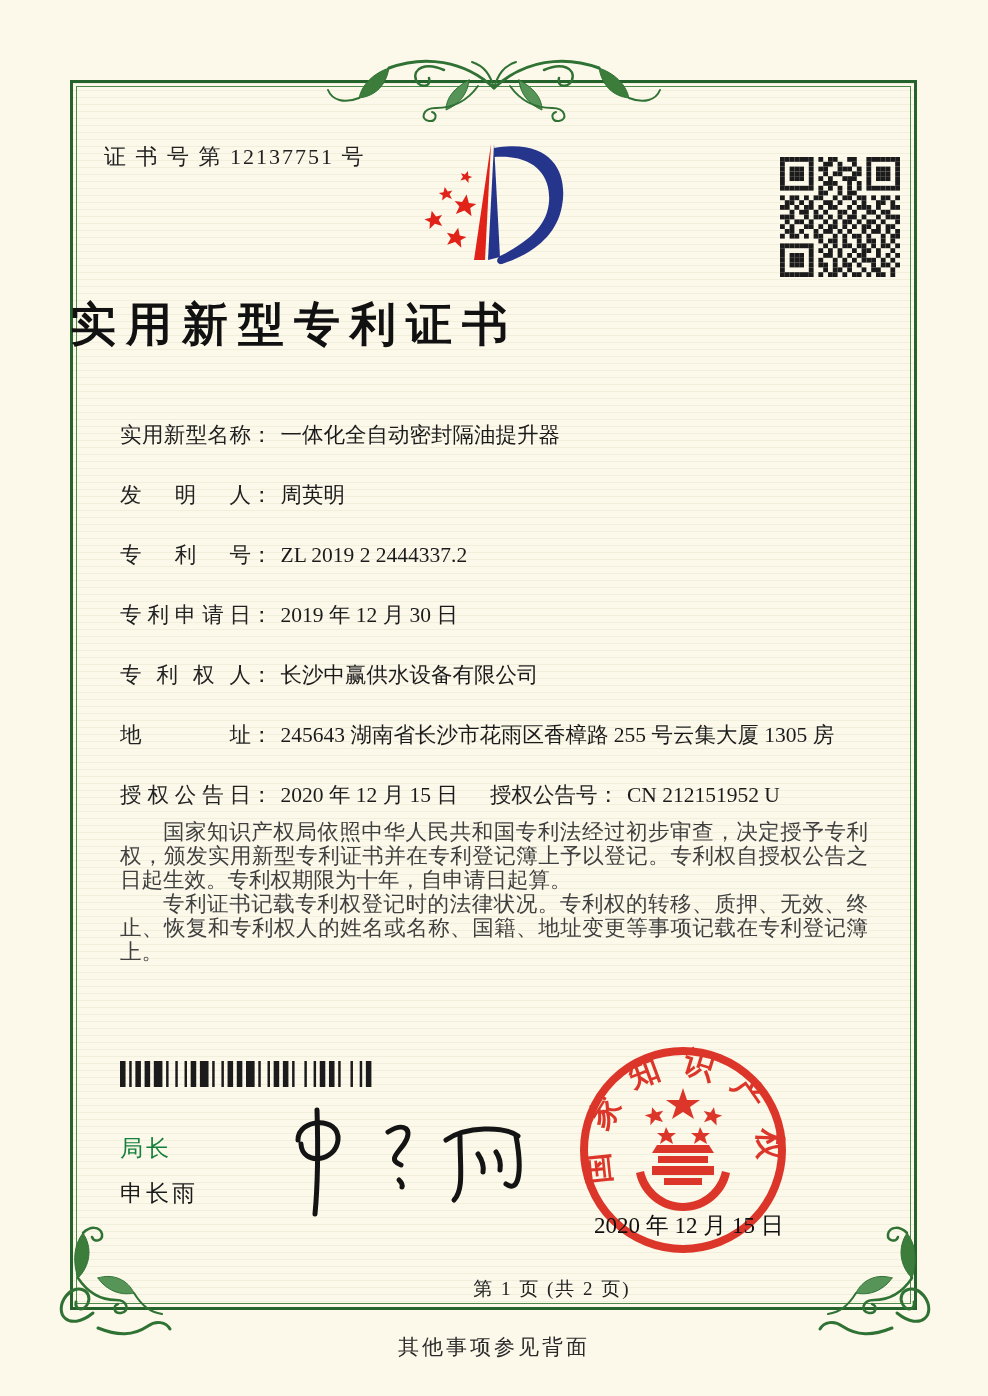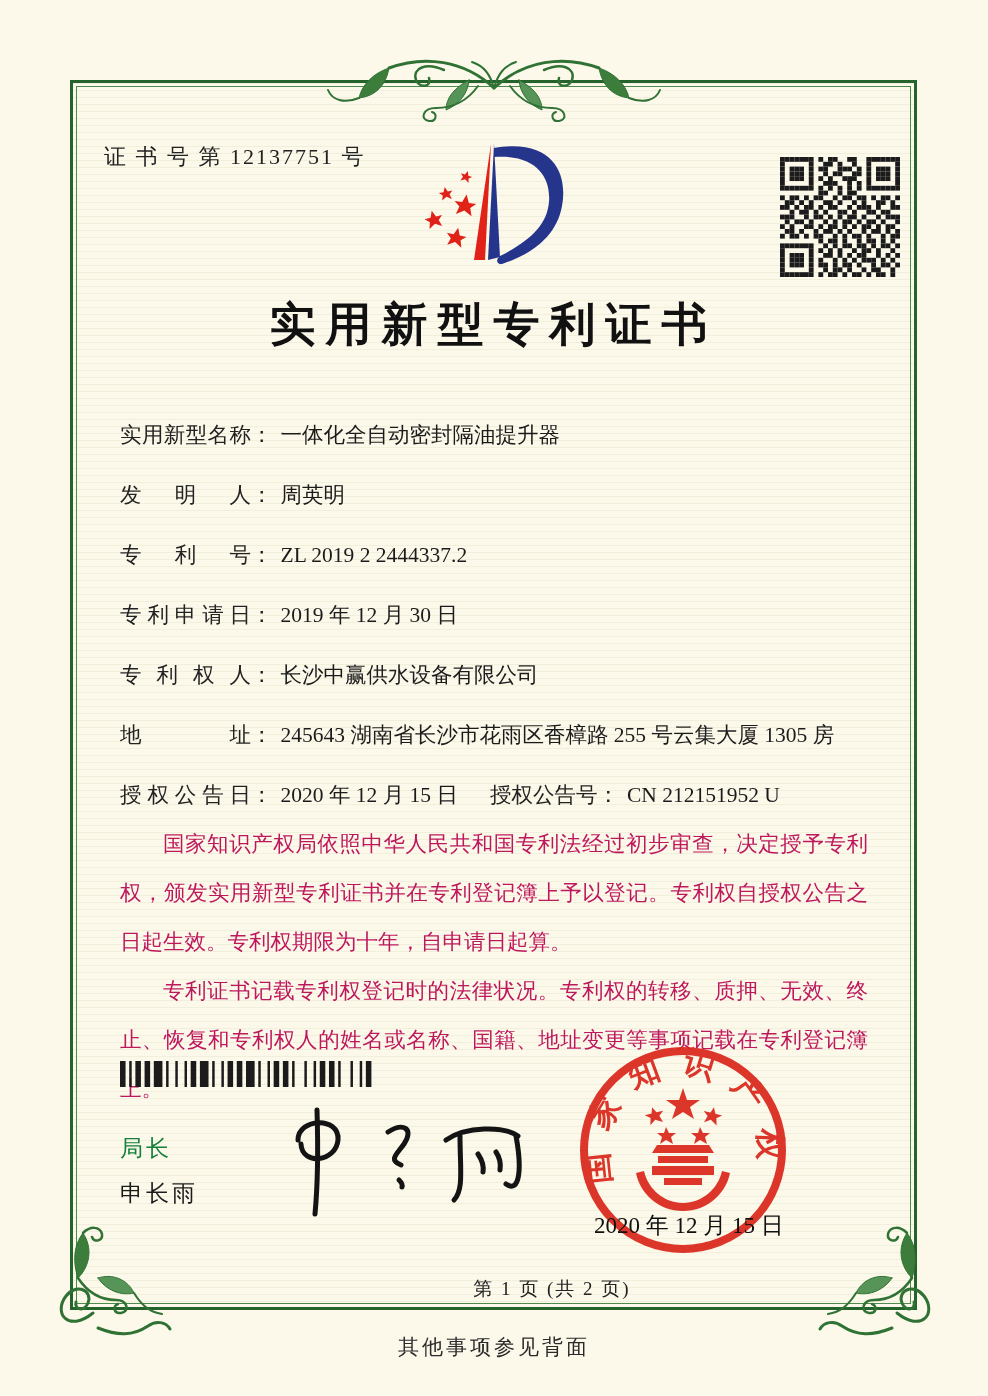--- a/index.html
+++ b/index.html
@@ -30,41 +30,40 @@
     position:absolute;inset:3px;
     border:1px solid #4c8a4b;
   }
   .abs{position:absolute;}
   .cert-no{
     left:104px;top:142px;
     font-size:22px;letter-spacing:2px;color:#222;
   }
   .title{
     left:70px;top:294px;width:847px;
-    text-align:center;
     font-size:46px;font-weight:bold;letter-spacing:10px;color:#111;
   }
   .fields{left:120px;top:420px;width:760px;}
   .frow{
     position:relative;
     height:60px;
     font-size:21.5px;color:#222;
     white-space:nowrap;
   }
   .flabel{
     display:inline-block;width:131px;
     text-align:justify;text-align-last:justify;
   }
   .fcolon{display:inline-block;margin-right:8px;}
   .fvalue{color:#1b1b1b;}
   .fpair2{position:absolute;left:370px;top:0;}
   .paras{
     left:120px;top:820px;width:748px;
-    font-size:21.5px;line-height:49px;
-    text-align:justify;color:#be185d;
+    font-size:21.5px;line-height:24px;
+    text-align:justify;color:#404040;
   }
   .paras p{margin:0;text-indent:2em;}
   .barcode{left:120px;top:1061px;}
   .sig-title{left:120px;top:1133px;font-size:23px;letter-spacing:3px;color:#15803d;}
   .sig-name{left:120px;top:1178px;font-size:23px;letter-spacing:3px;color:#1b1b1b;}
   .signature-svg{left:268px;top:1102px;}
   .seal-box{left:578px;top:1043px;width:210px;height:210px;}
   .seal-date{
     left:594px;top:1210px;width:200px;
     font-size:23px;color:#101010;z-index:5;

